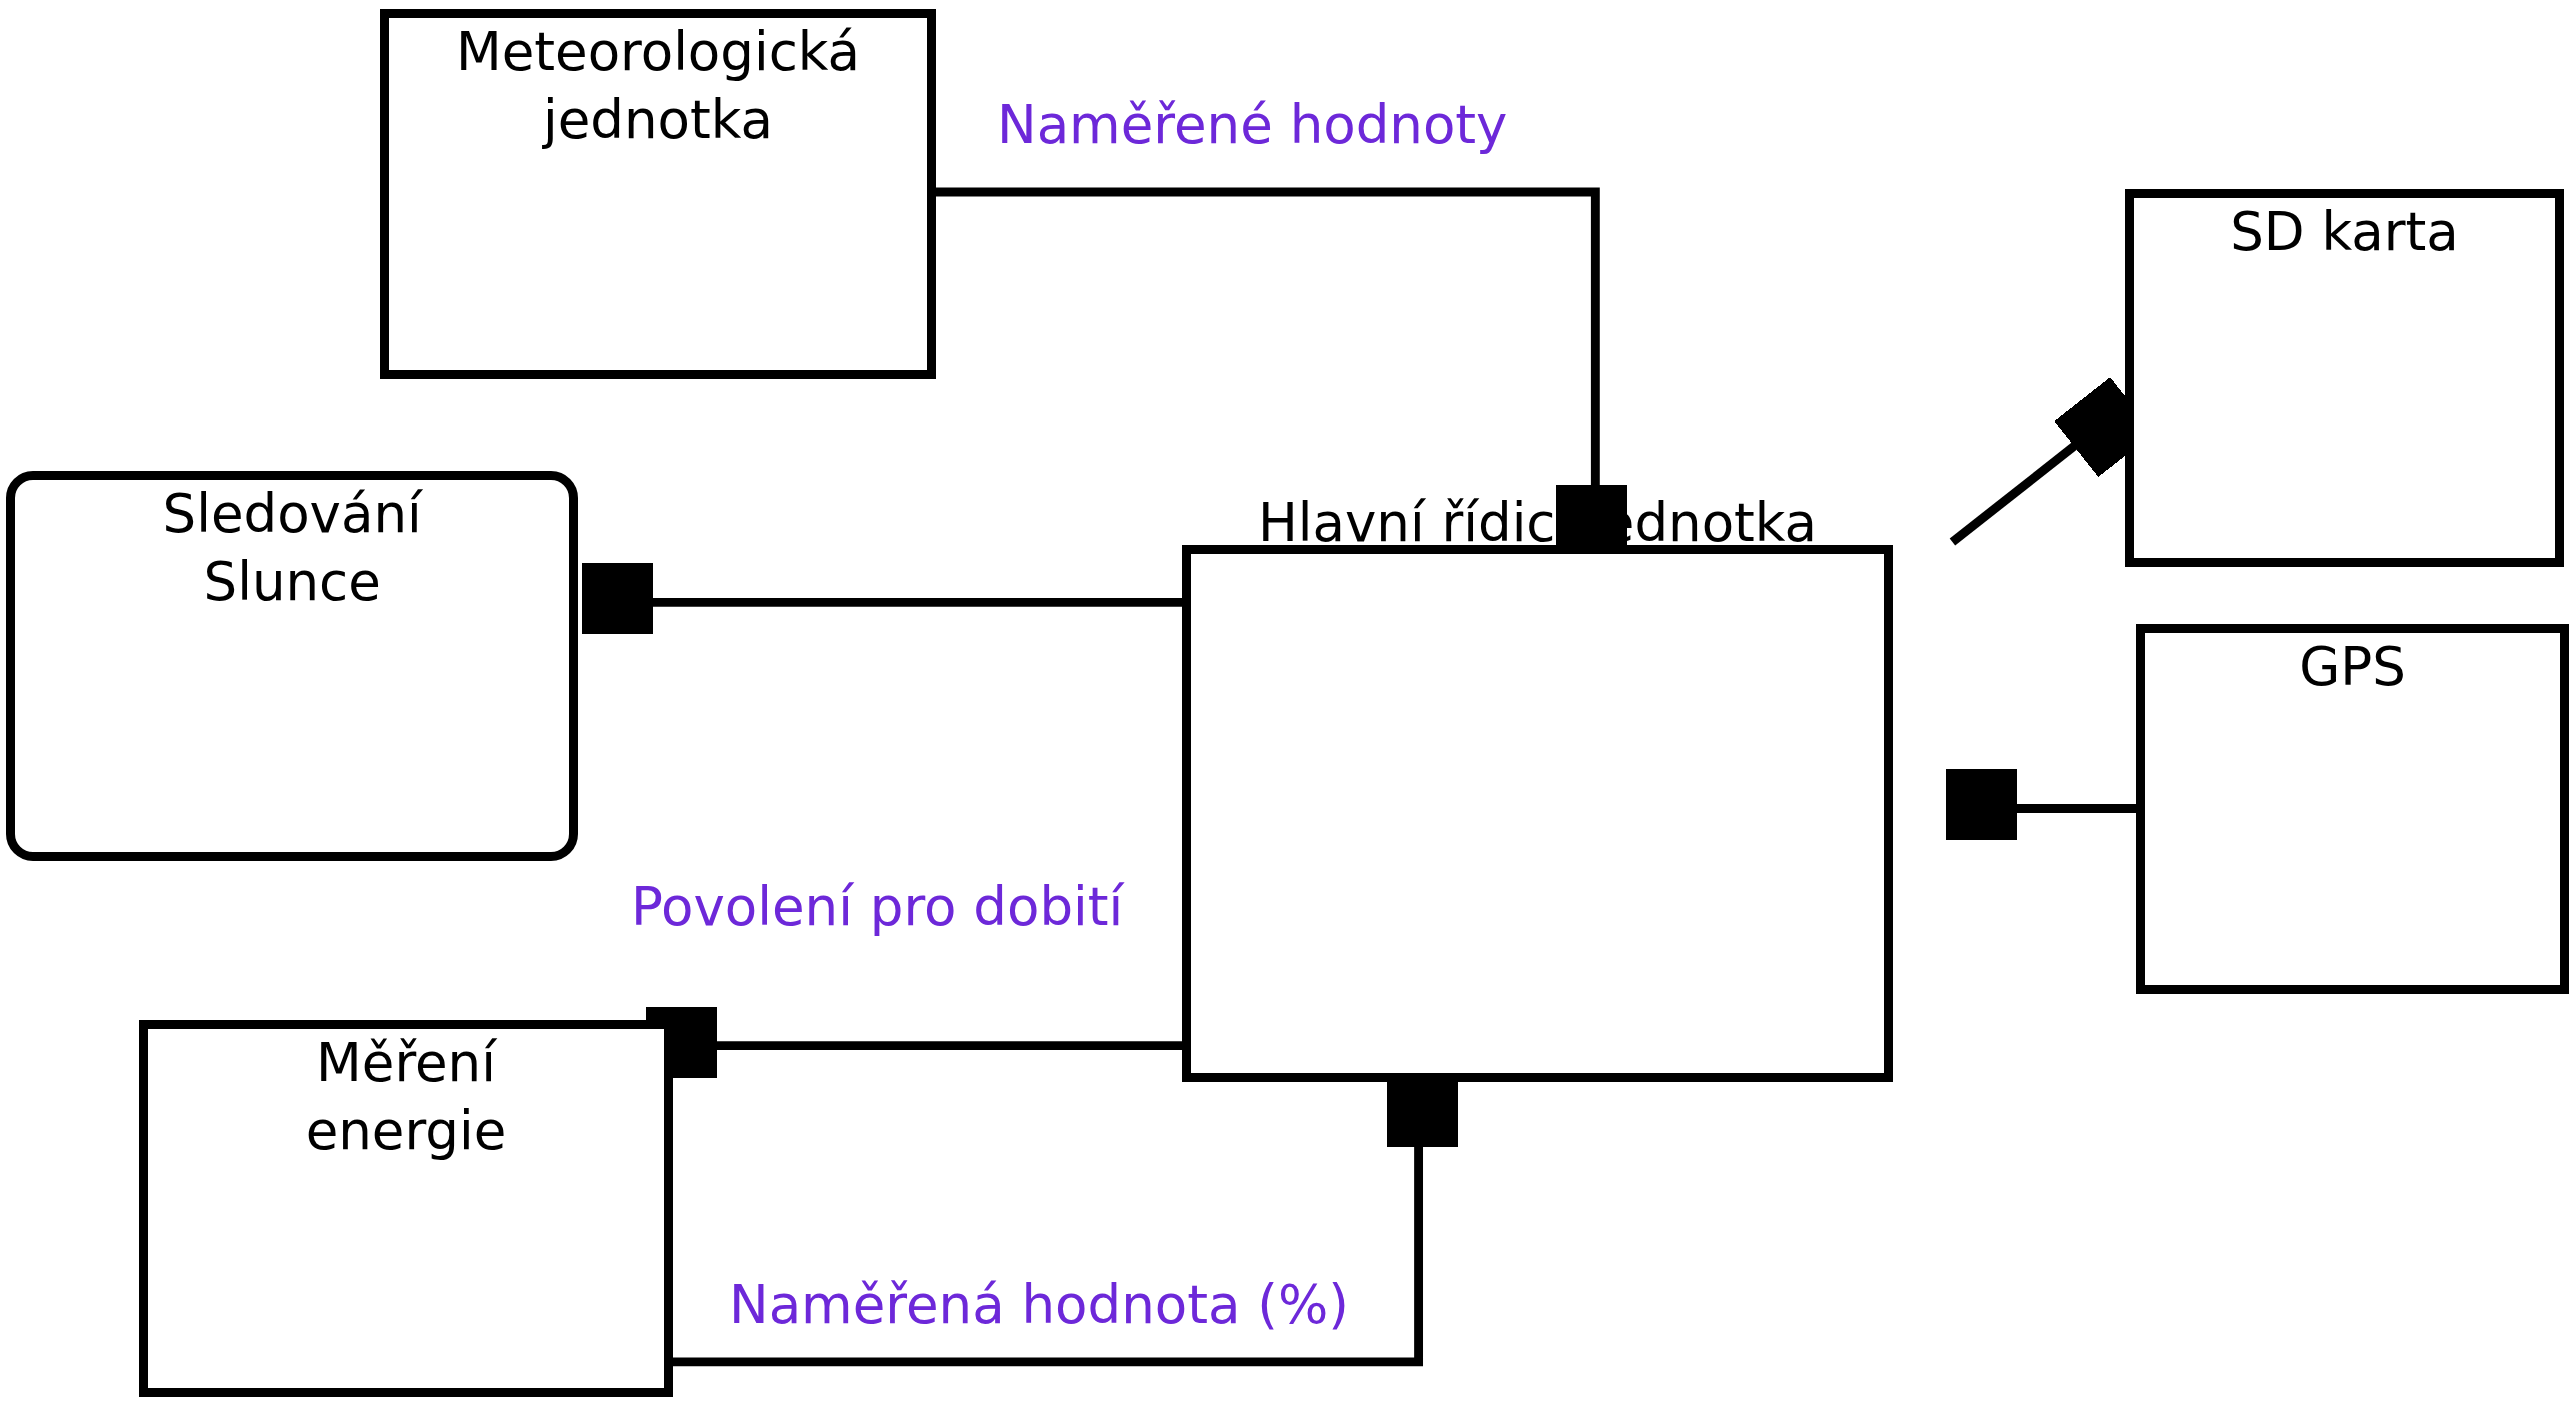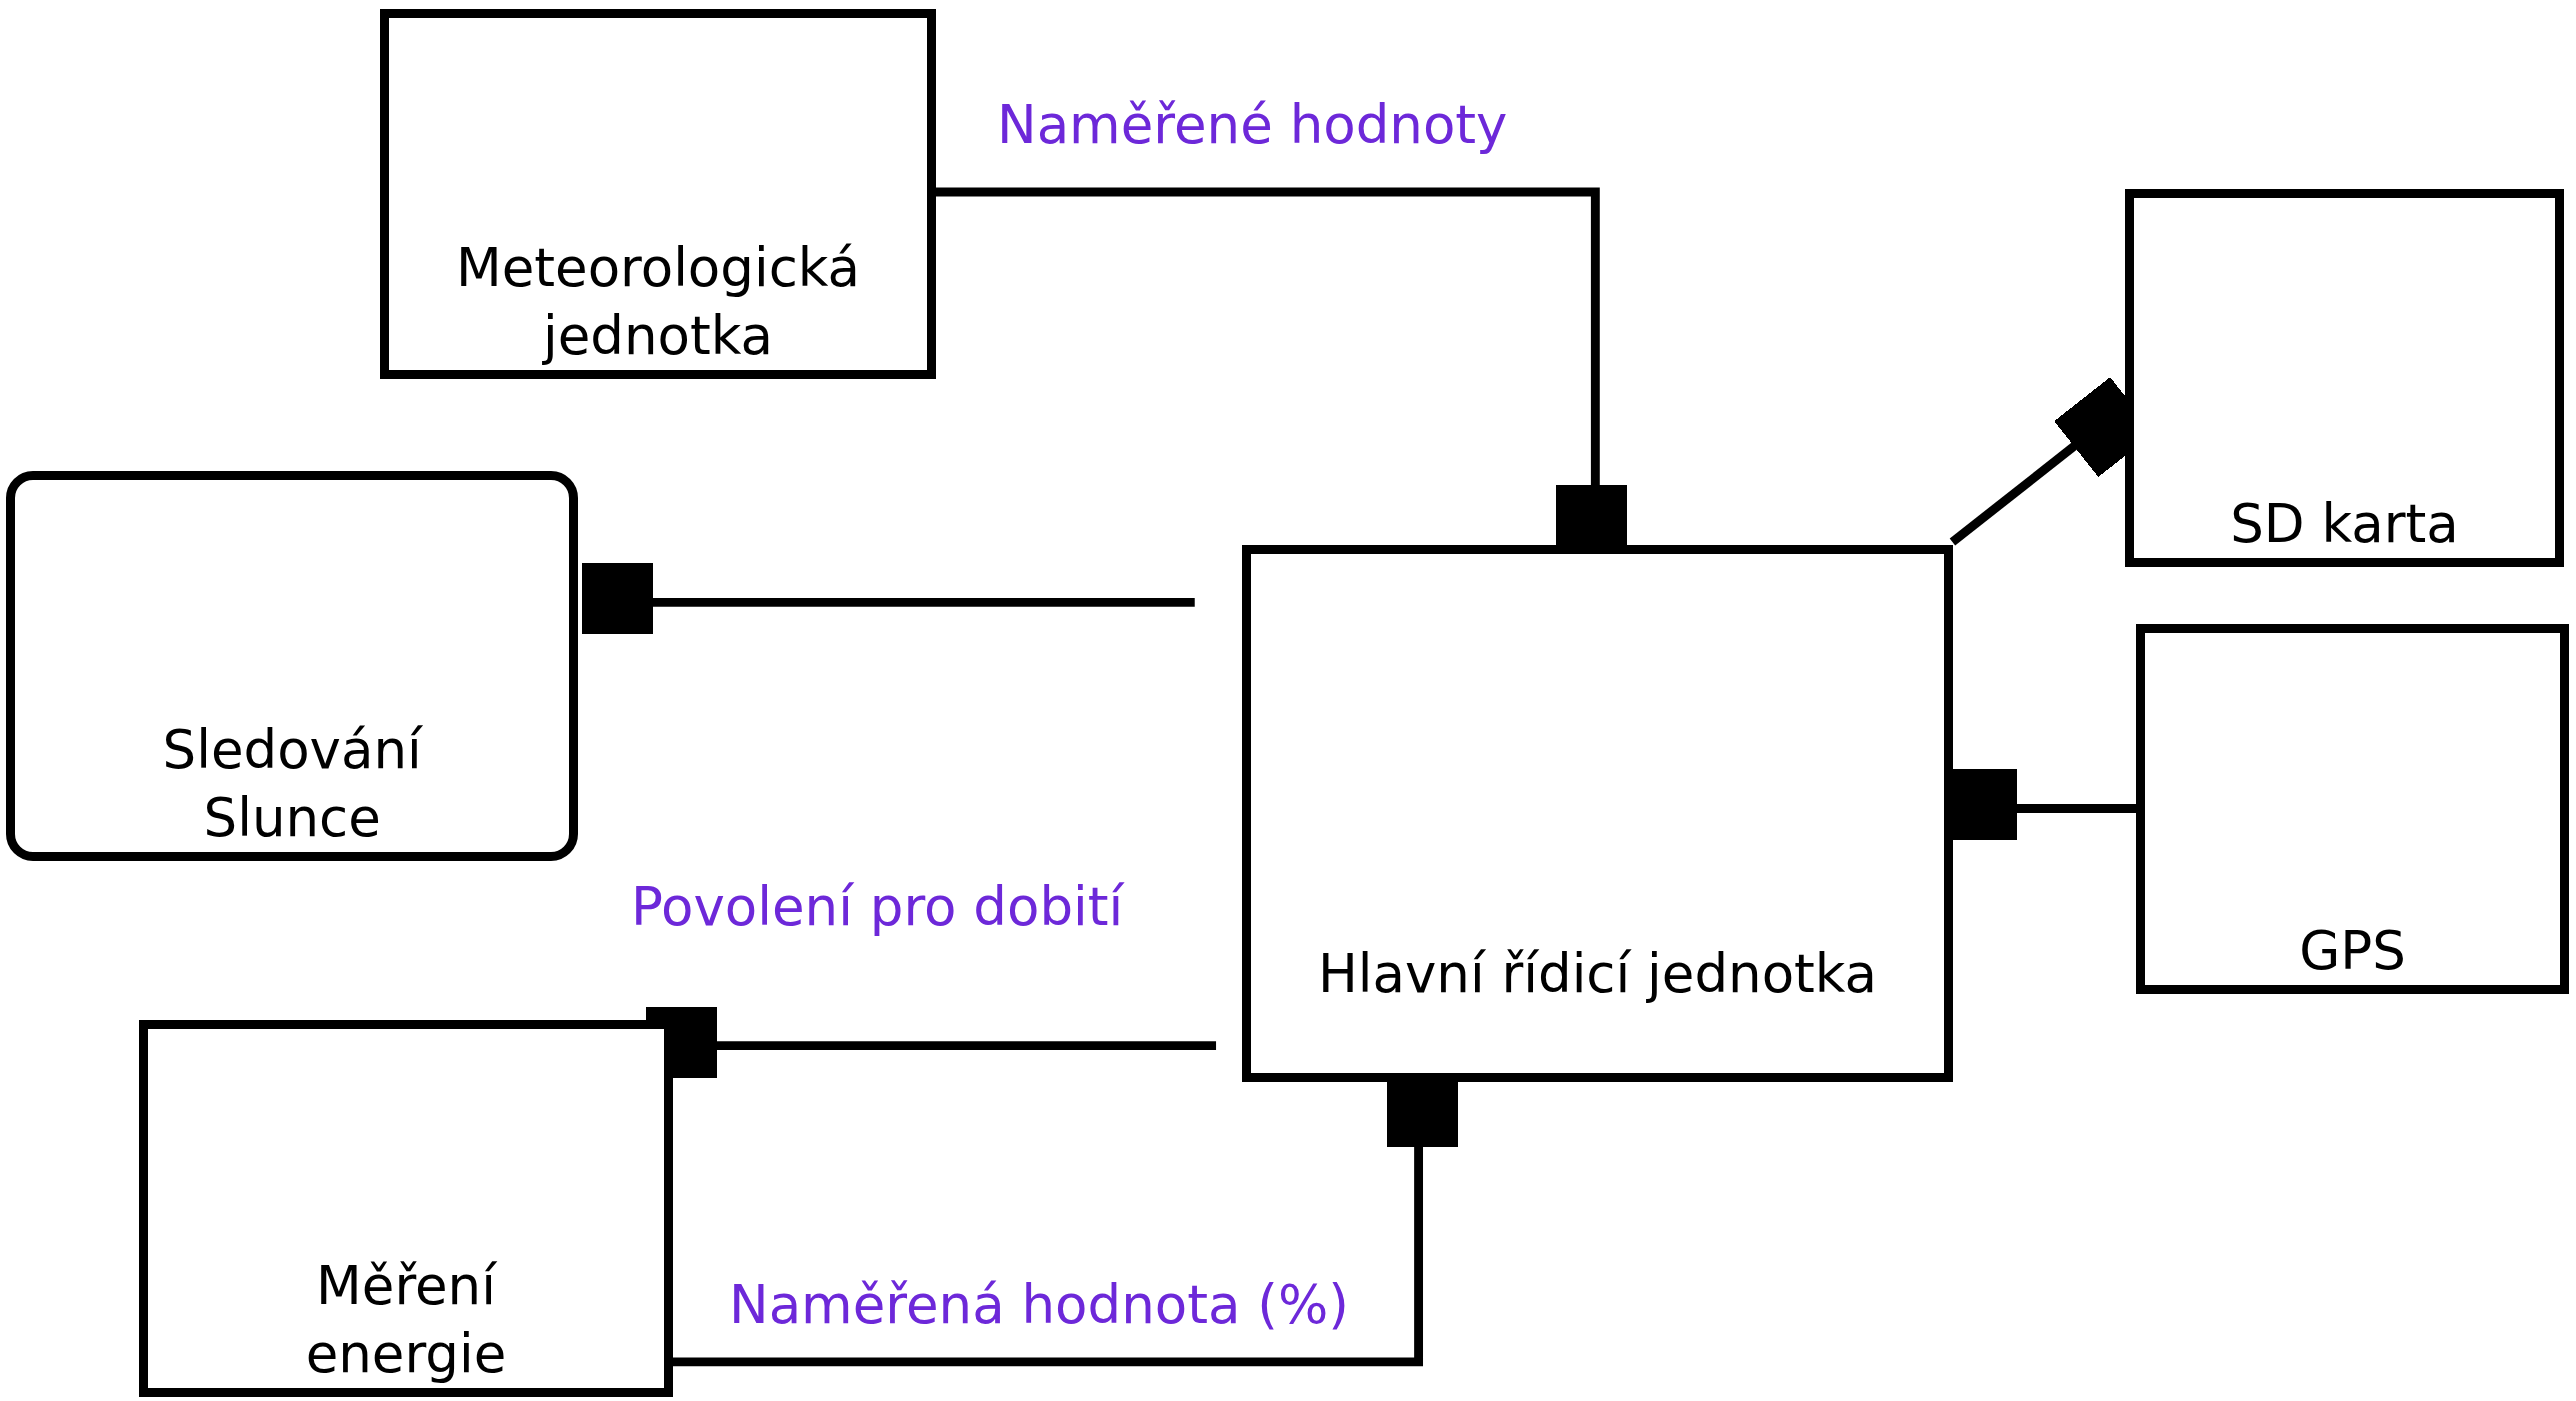--- a/index.html
+++ b/index.html
@@ -11,21 +11,21 @@
     font-family:"DejaVu Sans","Liberation Sans",sans-serif;
     color:#000000;
     overflow:hidden;
   }
   .node{
     position:absolute;
     box-sizing:border-box;
     border:9px solid #000000;
     background:#ffffff;
     display:flex;
-    align-items:flex-end;
+    align-items:flex-start;
     justify-content:center;
     text-align:center;
     font-size:53px;
     line-height:1.28;
   }
   .node .txt{display:block;}
   .offset-up{position:relative;top:-65px;}
   .edge-label{
     position:absolute;
     font-size:53px;
@@ -78,21 +78,21 @@
     </span>
   </div>
 
   <div class="node" style="left:139px;top:1020px;width:534px;height:377px;">
     <span class="txt">
       <span>Měření</span><br>
       <span>energie</span>
     </span>
   </div>
 
-  <div class="node" style="left:1242px;top:545px;width:711px;height:537px;">
+  <div class="node" style="left:1182px;top:545px;width:711px;height:537px;">
     <span class="txt offset-up">Hlavní řídicí jednotka</span>
   </div>
 
   <div class="node" style="left:2125px;top:189px;width:439px;height:378px;">
     <span class="txt">SD karta</span>
   </div>
 
   <div class="node" style="left:2136px;top:624px;width:433px;height:370px;">
     <span class="txt">GPS</span>
   </div>

